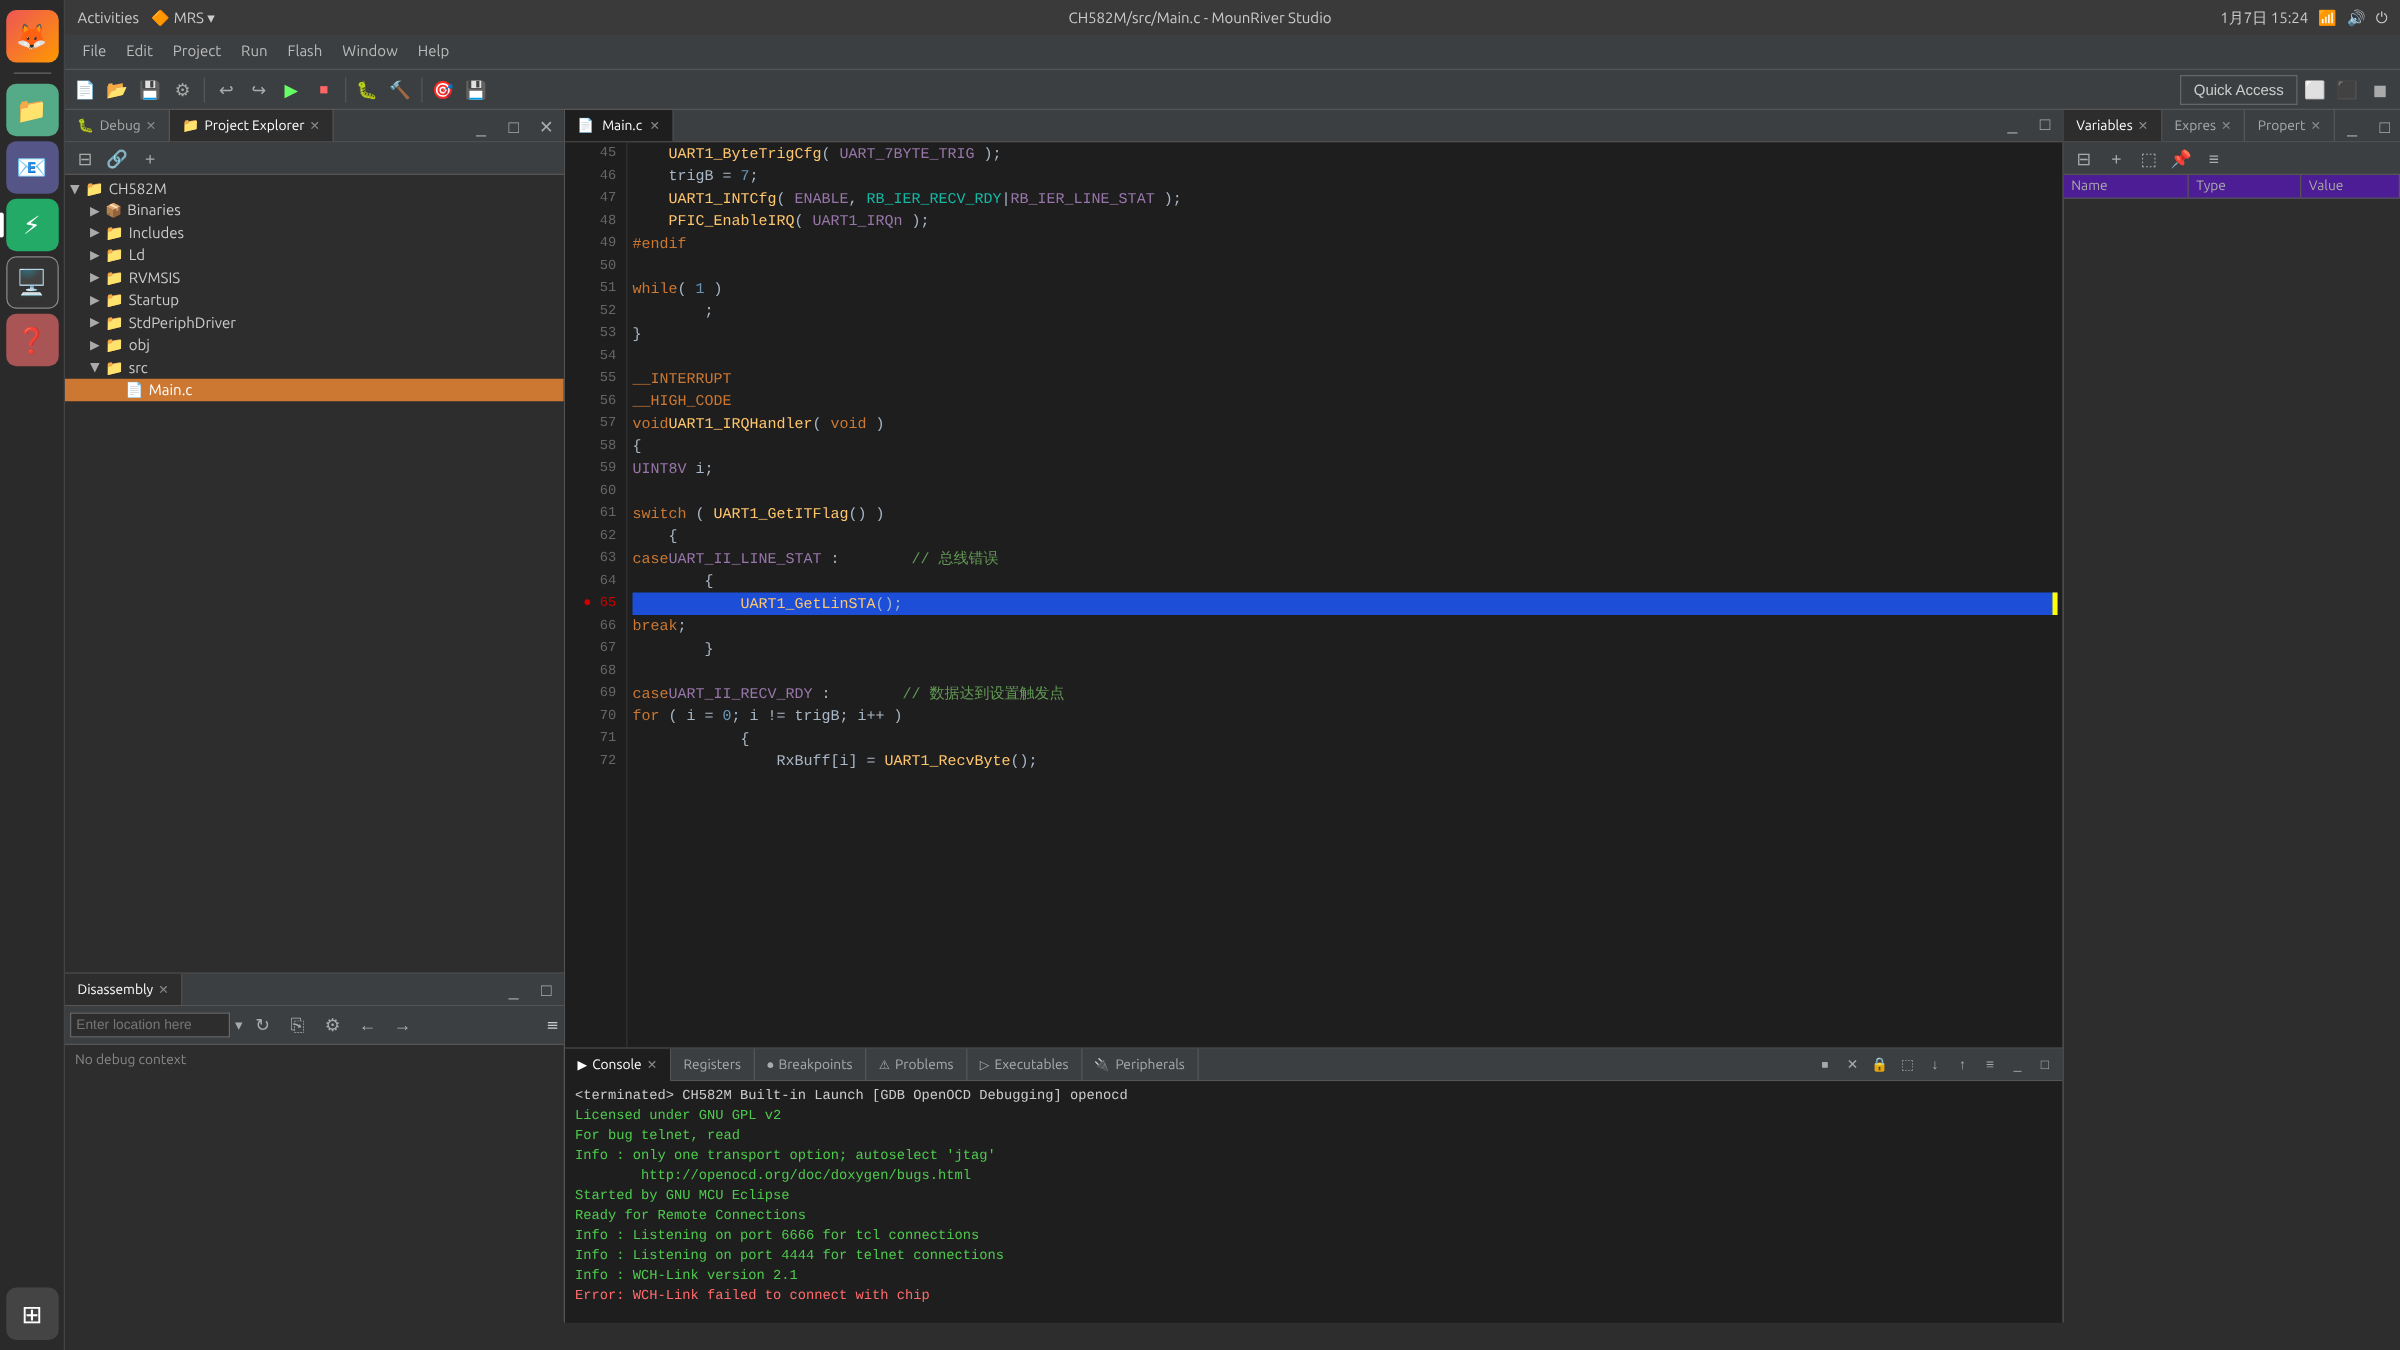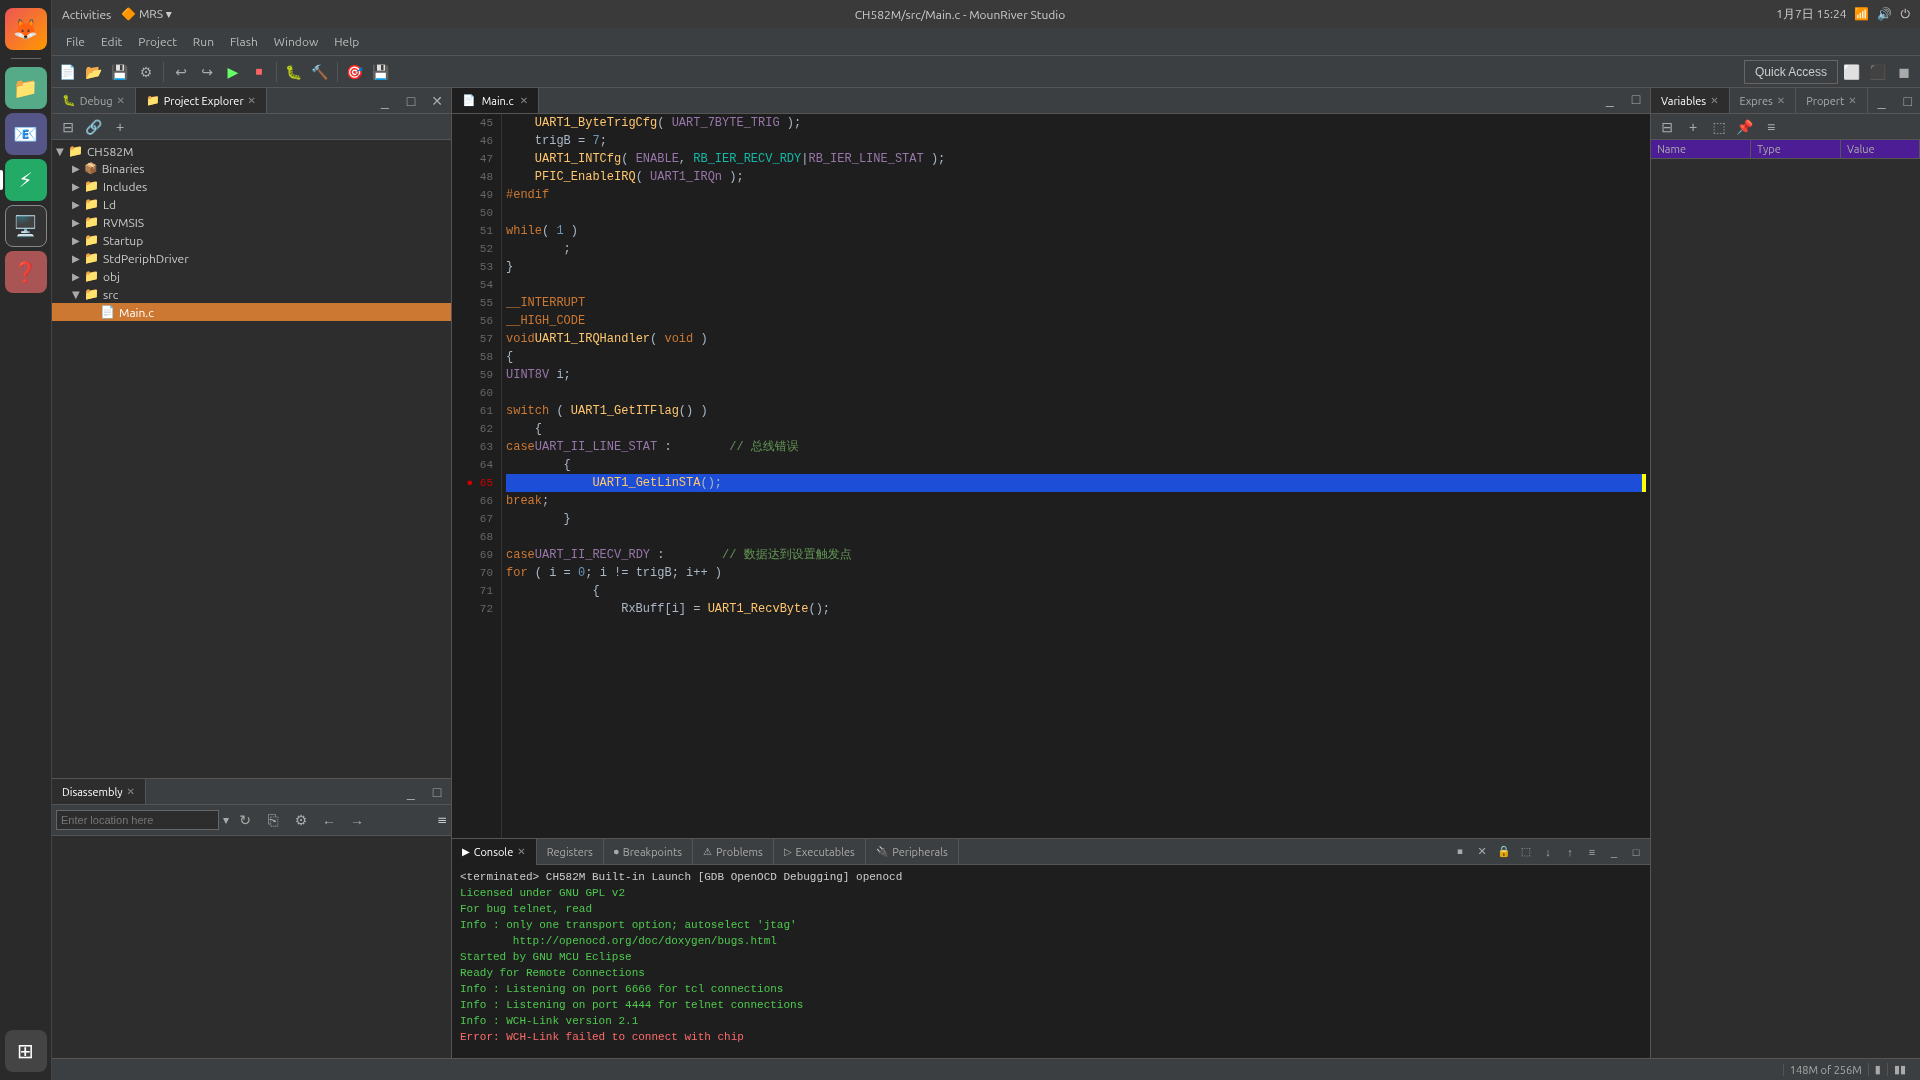--- a/index.html
+++ b/index.html
@@ -148,21 +148,21 @@
       padding: 3px 4px;
       background: #3c3f41;
       border-bottom: 1px solid #555;
     }
     #location-input {
       background: #2d2d2d;
       border: 1px solid #666;
       color: #888;
       font-size: 11px;
       padding: 1px 4px;
-      width: 163px;
+      width: 128px;
       height: 20px;
     }
     .no-debug-ctx { padding: 6px 8px; color: #888; font-size: 11px; }
 
     
     #editor-area {
       flex: 1;
       display: flex;
       flex-direction: column;
       background: #1e1e1e;
@@ -502,20 +502,21 @@
         <div id="location-bar">
           <input id="location-input" type="text" placeholder="Enter location here" style="">
           <span style="color:#aaa;cursor:pointer;">▾</span>
           <button class="toolbar-btn">↻</button>
           <button class="toolbar-btn">⎘</button>
           <button class="toolbar-btn">⚙</button>
           <button class="toolbar-btn">←</button>
           <button class="toolbar-btn">→</button>
           <span style="margin-left:auto;">≡</span>
         </div>
+        <div class="no-debug-ctx">No debug context</div>
       </div>
     </div>
 
     <div id="editor-area">
       <div id="editor-tabs">
         <div class="editor-tab active">
           <span>📄</span>
           <span>Main.c</span>
           <span class="editor-tab-close">✕</span>
         </div>
@@ -675,18 +676,13 @@
       <div class="var-table">
         <div class="var-header">
           <div class="var-col name">Name</div>
           <div class="var-col type">Type</div>
           <div class="var-col value">Value</div>
         </div>
       </div>
     </div>
   </div>
 
-  <div id="status-bar">
-    <div class="status-item">148M of 256M</div>
-    <div class="status-item">▮</div>
-    <div class="status-item">▮▮</div>
-  </div>
 </div>
 
 </body></html>

